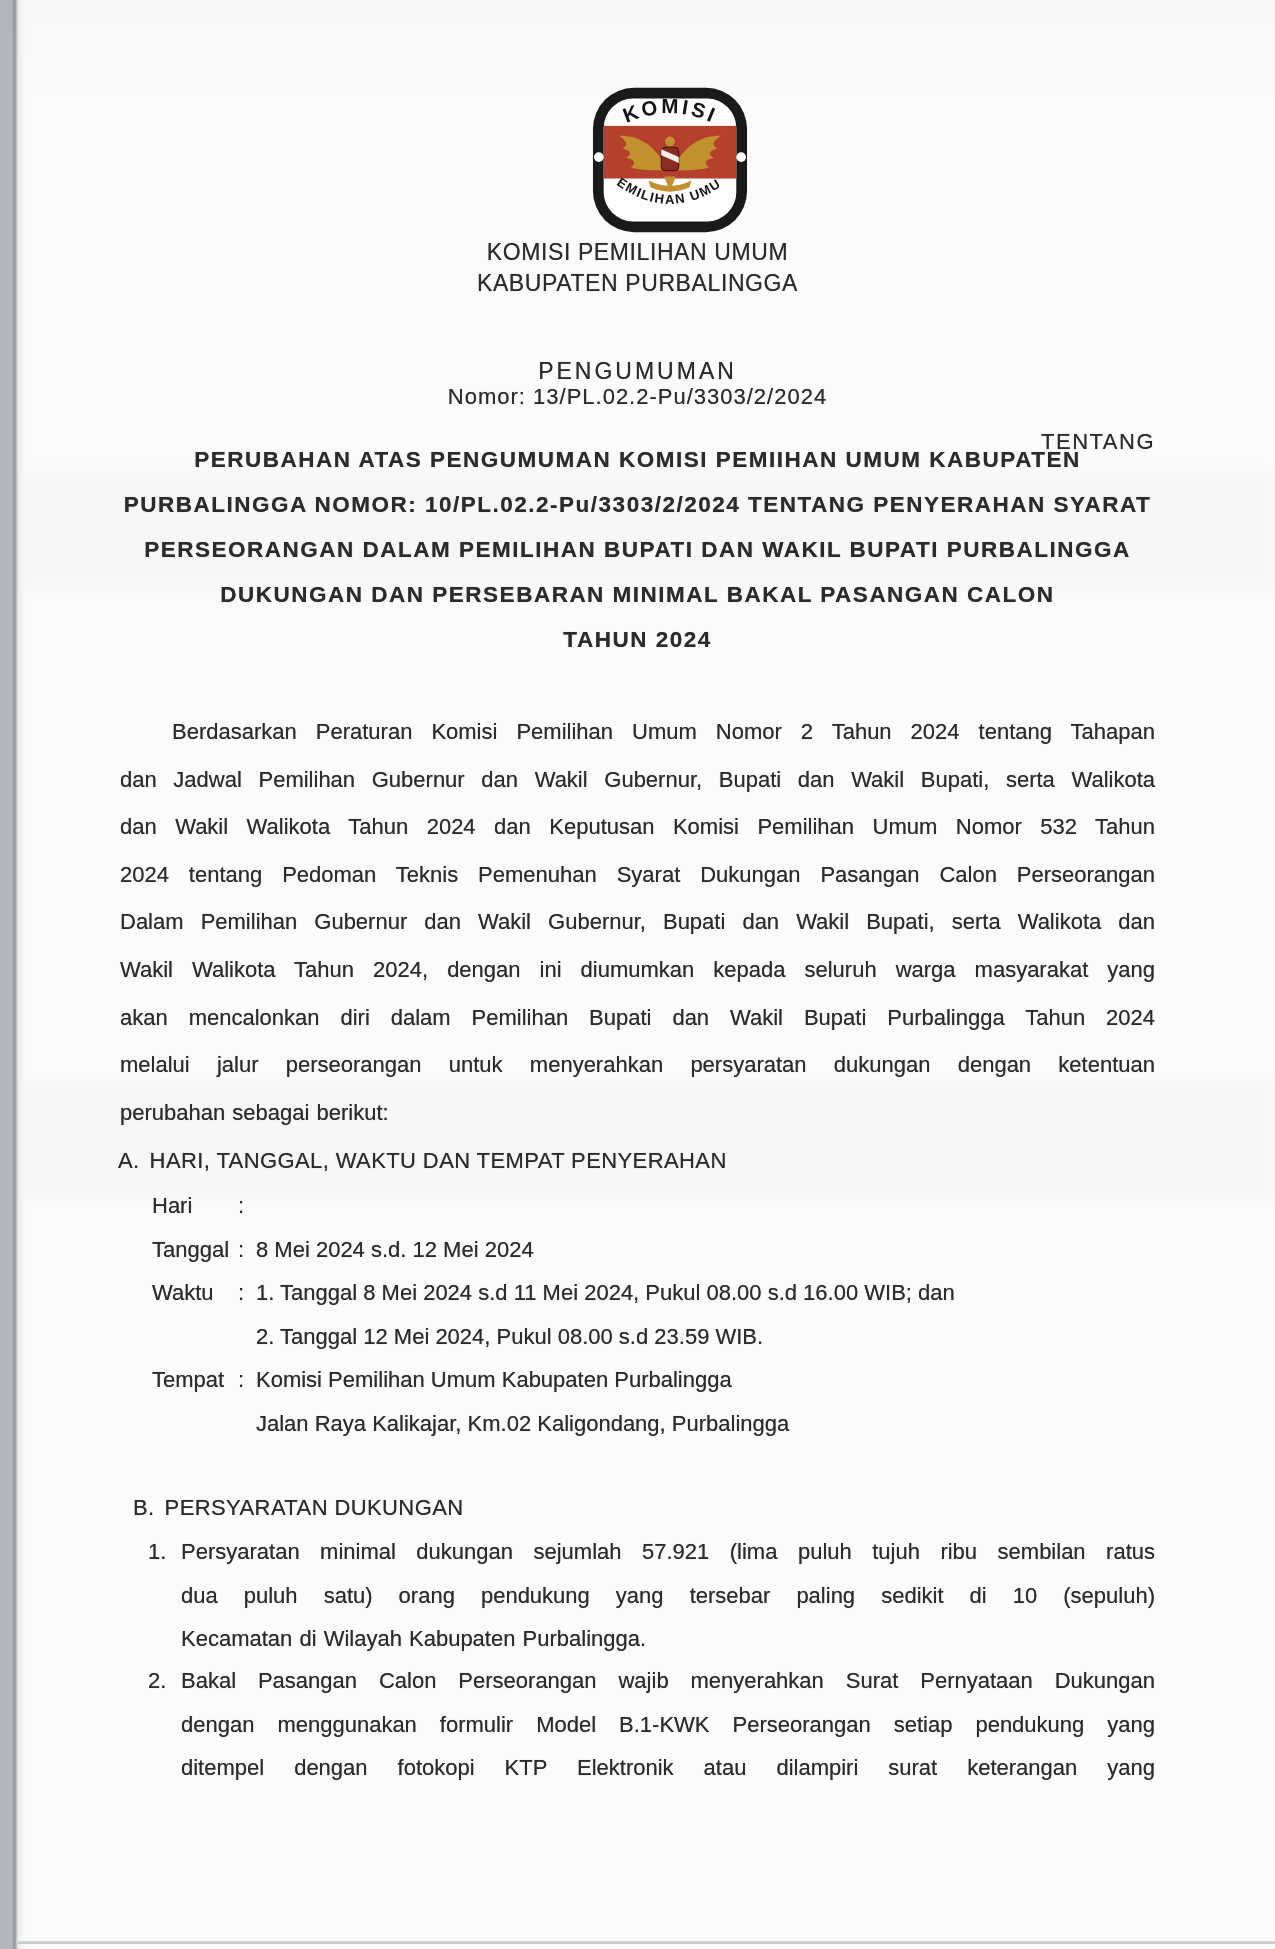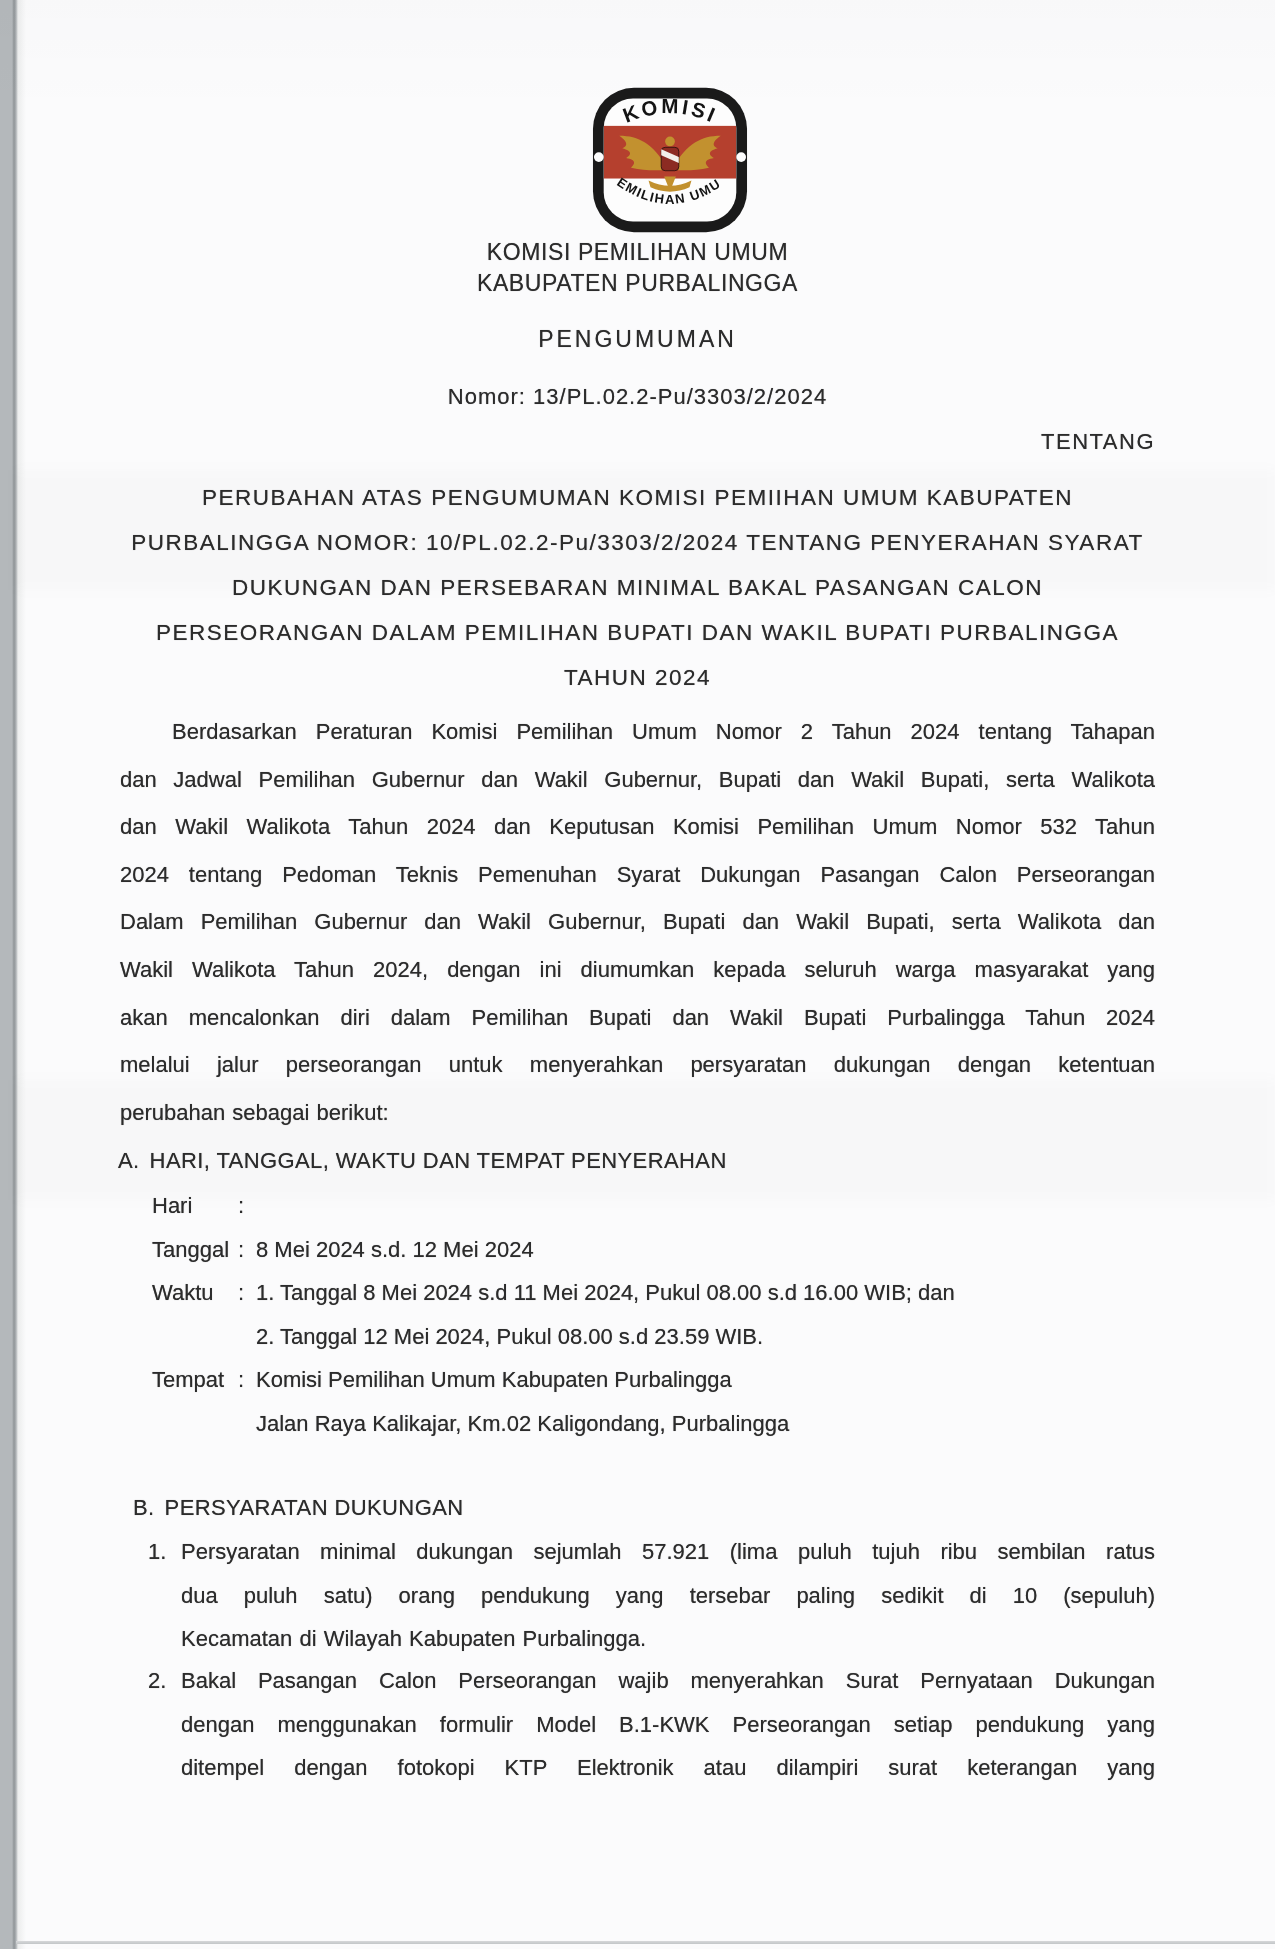--- a/index.html
+++ b/index.html
@@ -91,29 +91,29 @@
     <text font-size="13.5" font-weight="bold" fill="#141414" letter-spacing="1.5">
       <textPath href="#botArc" startOffset="50%" text-anchor="middle">PEMILIHAN UMUM</textPath>
     </text>
   </svg>
 
   <div class="block centered ink org" style="top:237px;">
     <div>KOMISI PEMILIHAN UMUM</div>
     <div>KABUPATEN PURBALINGGA</div>
   </div>
 
-  <div class="block centered ink doc-type" style="top:326px;">PENGUMUMAN</div>
+  <div class="block centered ink doc-type" style="top:358px;">PENGUMUMAN</div>
   <div class="block centered ink doc-number" style="top:384px;">Nomor: 13/PL.02.2-Pu/3303/2/2024</div>
   <div class="block centered ink tentang" style="top:429px;">TENTANG</div>
 
-  <div class="block centered ink subject" style="top:475px;">
+  <div class="block centered ink subject" style="top:437px;font-weight:bold;">
     <div>PERUBAHAN ATAS PENGUMUMAN KOMISI PEMIIHAN UMUM KABUPATEN</div>
     <div>PURBALINGGA NOMOR: 10/PL.02.2-Pu/3303/2/2024 TENTANG PENYERAHAN SYARAT</div>
+    <div>PERSEORANGAN DALAM PEMILIHAN BUPATI DAN WAKIL BUPATI PURBALINGGA</div>
     <div>DUKUNGAN DAN PERSEBARAN MINIMAL BAKAL PASANGAN CALON</div>
-    <div>PERSEORANGAN DALAM PEMILIHAN BUPATI DAN WAKIL BUPATI PURBALINGGA</div>
     <div>TAHUN 2024</div>
   </div>
 
   <div class="block ink" style="top:708px;">
     <div class="intro-line first">Berdasarkan Peraturan Komisi Pemilihan Umum Nomor 2 Tahun 2024 tentang Tahapan</div>
     <div class="intro-line">dan Jadwal Pemilihan Gubernur dan Wakil Gubernur, Bupati dan Wakil Bupati, serta Walikota</div>
     <div class="intro-line">dan Wakil Walikota Tahun 2024 dan Keputusan Komisi Pemilihan Umum Nomor 532 Tahun</div>
     <div class="intro-line">2024 tentang Pedoman Teknis Pemenuhan Syarat Dukungan Pasangan Calon Perseorangan</div>
     <div class="intro-line">Dalam Pemilihan Gubernur dan Wakil Gubernur, Bupati dan Wakil Bupati, serta Walikota dan</div>
     <div class="intro-line">Wakil Walikota Tahun 2024, dengan ini diumumkan kepada seluruh warga masyarakat yang</div>

